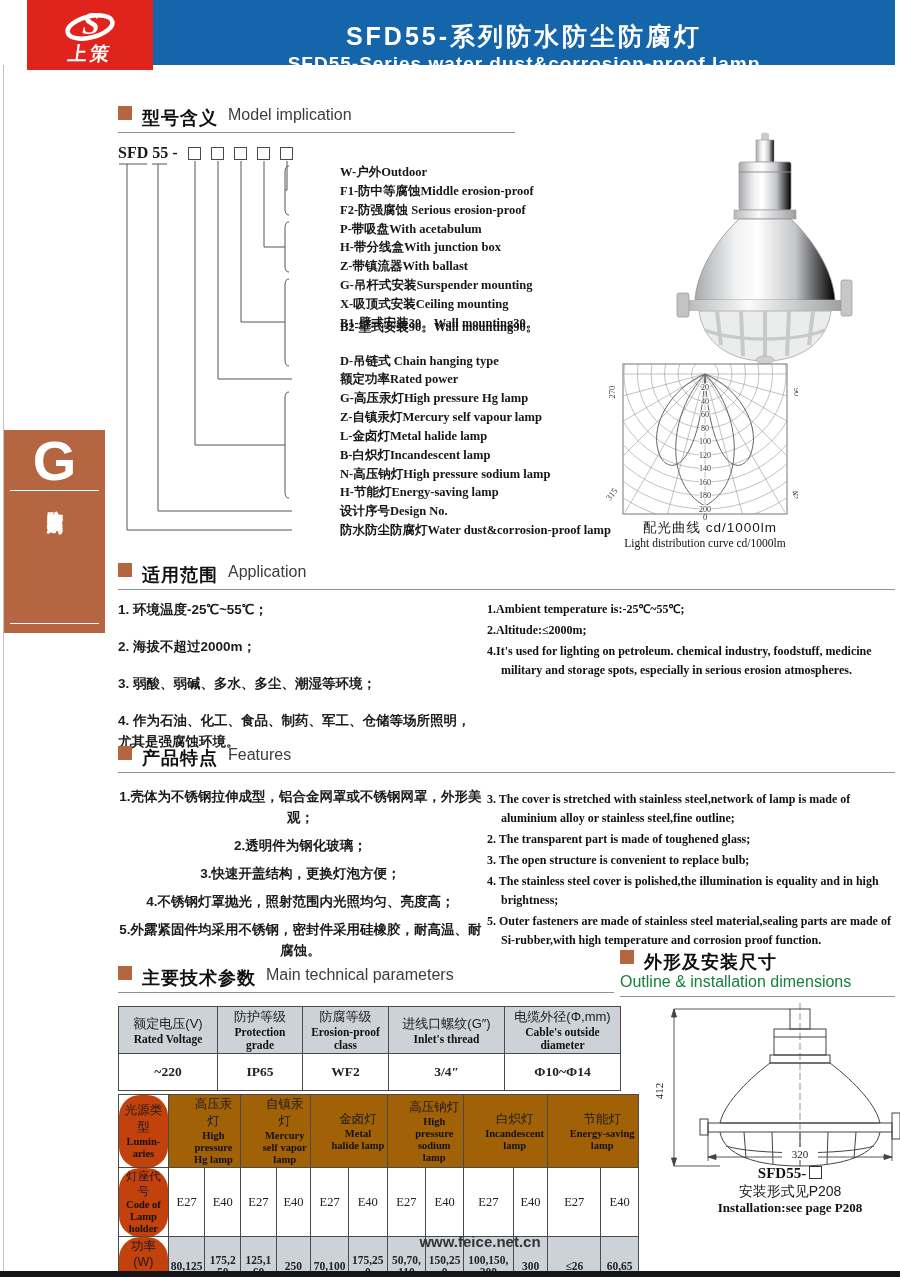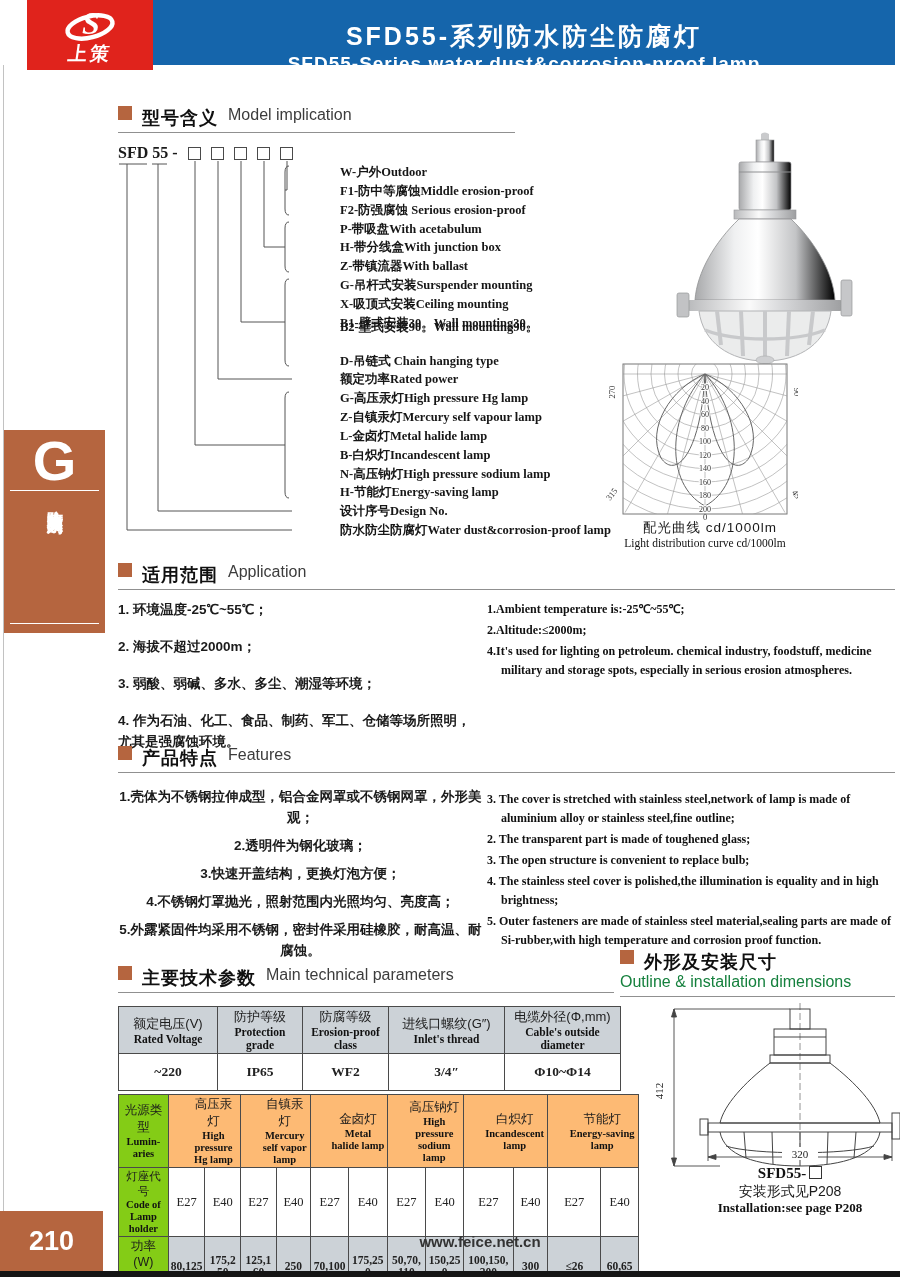--- a/index.html
+++ b/index.html
@@ -57,22 +57,22 @@
   
   table{border-collapse:collapse;table-layout:fixed;}
   th,td{border:1px solid #4a4a4a;text-align:center;vertical-align:middle;padding:1px 2px;
         overflow-wrap:anywhere;}
   .t1{position:absolute;left:118px;top:1006px;width:502px;}
   .t1 th{background:#ccd2d7;height:44px;font-weight:normal;}
   .t1 td{height:34px;background:#fff;font-family:"Liberation Serif",serif;font-weight:bold;font-size:13.5px;}
   .th-zh{font-size:13px;color:#1b1b1b;}
   .th-en{font-family:"Liberation Serif",serif;font-weight:bold;font-size:11.5px;color:#111;line-height:13px;}
   .t2{position:absolute;left:118px;top:1094px;width:521px;}
-  .t2 .corner,.t2 .rowlab{background:#84cc16;font-weight:normal;}
-  .t2 .lamp{background:#fdba74;font-weight:normal;height:46px;padding-left:20px;}
+  .t2 .corner,.t2 .rowlab{background:#c2410c;font-weight:normal;border-radius:21px;}
+  .t2 .lamp{background:#a16207;font-weight:normal;height:46px;padding-left:20px;}
   .t2 .code{background:#fff;font-family:"Liberation Serif",serif;font-size:12.5px;height:42px;}
   .t2 .pow{background:#ccd2d7;font-family:"Liberation Serif",serif;font-weight:bold;font-size:11.5px;height:44px;}
   .cell-zh{font-size:12.5px;color:#1b1b1b;}
   .cell-en{font-family:"Liberation Serif",serif;font-weight:bold;font-size:10.5px;line-height:12px;color:#111;}
 
   
   .curve-cap-zh{position:absolute;left:630px;top:519px;width:160px;text-align:center;
                 font-size:13.5px;color:#1b1b1b;letter-spacing:1px;}
   .curve-cap-en{position:absolute;left:612px;top:537px;width:186px;text-align:center;
                 font-family:"Liberation Serif",serif;font-size:11.5px;color:#111;}
@@ -480,19 +480,16 @@
     <text x="15" y="88" font-size="11" fill="#222" text-anchor="middle" transform="rotate(-90 15 88)">412</text>
     <text x="152" y="155" font-size="11" fill="#222" text-anchor="middle">320</text>
   </svg>
 
   <div class="out-cap1">
     <span>SFD55-</span><span class="cap-box"></span>
   </div>
   <div class="out-cap2">安装形式见P208</div>
   <div class="out-cap3">Installation:see page P208</div>
 
-  <div class="page-num-block">
-    <span>210</span>
-  </div>
   <div class="website">www.feice.net.cn</div>
   <div class="bottom-bar"></div>
 
 </div>
 
 </body></html>

